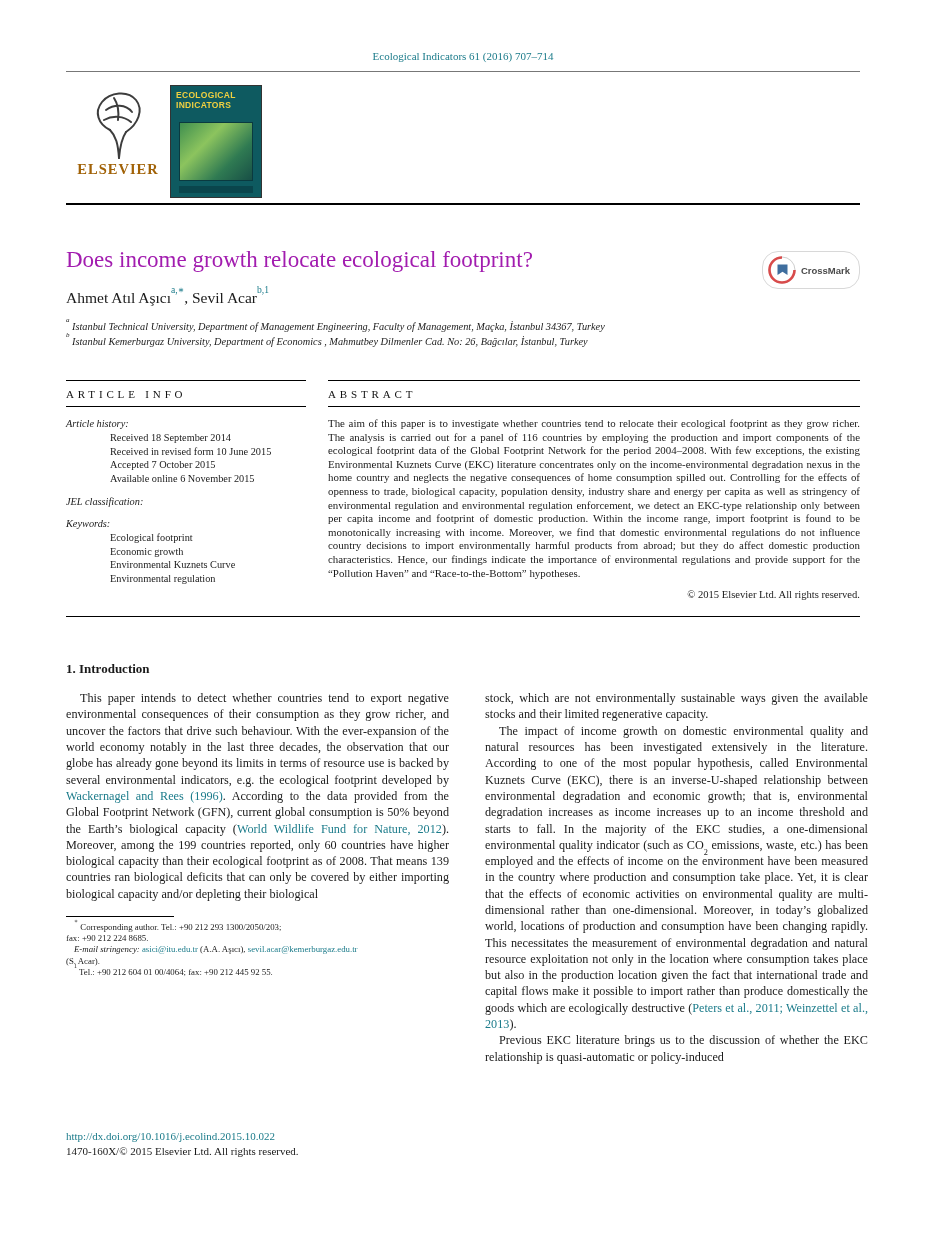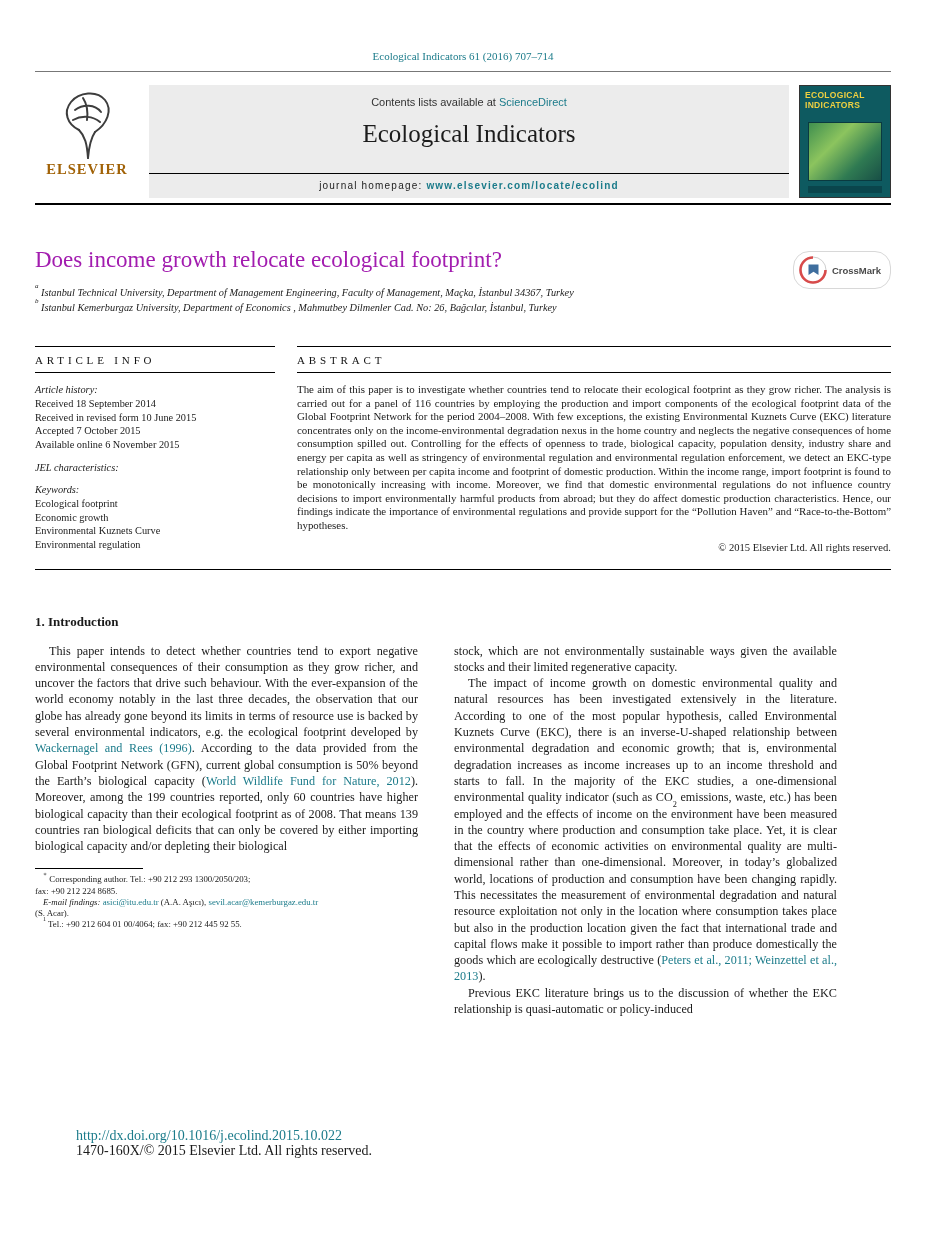--- a/index.html
+++ b/index.html
@@ -1,19 +1,19 @@
 <!DOCTYPE html>
 <html><head>
 <meta charset="utf-8">
 <style>
   * { margin:0; padding:0; box-sizing:border-box; }
   html,body { background:#ffffff; }
   .page { position:relative; width:926px; height:1234px; margin:0 auto; background:#fff;
           font-family:"Liberation Serif","DejaVu Serif",serif; color:#1a1a1a; overflow:hidden; }
-  .inner { padding:0 35px; }
+  .inner { padding:0 66px; }
 
   a.link { color:#1b7b8a; text-decoration:none; cursor:pointer; }
   .teal { color:#1b7b8a; }
 
   sup { font-size:68%; position:relative; top:-0.45em; line-height:0; }
   sub { font-size:68%; position:relative; top:0.28em; line-height:0; }
 
   
   .citation { margin-top:50px; text-align:center; font-size:11px; color:#1b7b8a; }
   .rule-thin { margin-top:9px; border-top:1px solid #777; }
@@ -51,41 +51,41 @@
                border:1px solid #d8d8d8; border-radius:16px; padding:4px 9px 4px 5px; background:#fff; }
   .cm-label { font-family:"Liberation Sans",sans-serif; font-size:9.5px; font-weight:bold; color:#4a4a4a; }
 
   
   .infoblock { display:flex; margin-top:31px; border-bottom:1px solid #000; padding-bottom:16px; }
   .info-col { width:240px; flex:none; }
   .abs-col { flex:1; margin-left:22px; }
   .colrule { border-top:1px solid #000; }
   .blockheading { font-size:11px; letter-spacing:0.35em; text-transform:uppercase; padding:7px 0 6px; color:#111; }
   .info-label { font-style:italic; font-size:10.3px; margin-top:11px; margin-bottom:2px; }
-  .info-item { font-size:10.3px; line-height:13.5px; }
+  .info-item { font-size:10.3px; line-height:13.5px;margin-left:44px; }
   .abs-text { margin-top:10px; font-size:10.9px; line-height:13.6px; text-align:justify; }
   .abs-copy { margin-top:9px; text-align:right; font-size:10.6px; }
 
   
   .intro { display:flex; gap:36px; margin-top:44px; }
   .col { width:383px; flex:none; }
   .col2pad { padding-top:29px; }
   h2.sec { font-size:13px; font-weight:bold; margin-bottom:13px; }
   .body-p { font-size:12.2px; line-height:16.3px; text-align:justify; }
   .body-p.indent { text-indent:14px; }
 
   
   .fnotes { margin-top:14px; }
   .fnote-rule { width:108px; border-top:1px solid #000; margin-bottom:5px; }
   .fnote { font-size:8.8px; line-height:11.2px; }
   .fnote.indent { text-indent:8px; }
   .fnote em { font-style:italic; }
 
   
-  .bottom { position:absolute; left:76px; bottom:76px; font-size:14px; line-height:14.5px; }
+  .bottom { position:absolute; left:66px; bottom:76px; font-size:11px; line-height:14.5px; }
 </style>
 </head>
 <body>
 
 <div class="page">
   <div class="inner">
 
     <div class="citation teal">Ecological Indicators 61 (2016) 707–714</div>
     <div class="rule-thin"></div>
 
@@ -97,68 +97,60 @@
             <path d="M33 72 C34 60 36 52 40 46"></path>
             <path d="M24 44 C12 38 8 26 16 16 C24 6 42 4 50 14 C58 24 52 38 40 46"></path>
             <path d="M20 24 C28 18 40 18 46 26"></path>
             <path d="M18 34 C27 29 38 30 45 36"></path>
             <path d="M28 12 C32 18 33 26 32 34"></path>
           </g>
         </svg>
         <div class="els-word">ELSEVIER</div>
       </div>
 
-      <div class="graybox">
-        <div class="contents-line">
-          <span>Contents lists available at </span><a class="link sd">ScienceDirect</a>
-        </div>
-        <div class="jtitle">Ecological Indicators</div>
-        <div class="homebar">
-          <span>journal homepage: </span><a class="link homeurl">www.elsevier.com/locate/ecolind</a>
-        </div>
-      </div>
 
       <div class="cover">
         <div class="cover-title">ECOLOGICAL INDICATORS</div>
         <div class="cover-img"></div>
         <div class="cover-foot"></div>
       </div>
     </div>
 
     <div class="rule-thick"></div>
 
     <div class="titleblock">
       <h1 class="title">Does income growth relocate ecological footprint?</h1>
       <div class="crossmark">
         <svg width="28" height="28" viewBox="0 0 28 28">
           <circle cx="14" cy="14" r="13" fill="#ffffff" stroke="#cfcfcf"></circle>
           <path d="M14 1.5 A12.5 12.5 0 1 0 26.5 14" fill="none" stroke="#d84b4b" stroke-width="2.6"></path>
           <path d="M9.5 8.5 h10 v10.5 l-5 -3.2 -5 3.2 z" fill="#3f6e9e"></path>
         </svg>
         <span class="cm-label">CrossMark</span>
       </div>
+      <div class="authors">Ahmet Atıl Aşıcı<sup>a,∗</sup>, Sevil Acar<sup>b,1</sup></div>
       <div class="affils">
           <p class="affil"><sup>a</sup> Istanbul Technical University, Department of Management Engineering, Faculty of Management, Maçka, İstanbul 34367, Turkey</p>
           <p class="affil"><sup>b</sup> Istanbul Kemerburgaz University, Department of Economics , Mahmutbey Dilmenler Cad. No: 26, Bağcılar, İstanbul, Turkey</p>
         </div>
     </div>
 
     <div class="infoblock">
       <div class="info-col">
         <div class="colrule"></div>
         <div class="blockheading">article info</div>
         <div class="colrule"></div>
         <div class="info-label">Article history:</div>
         <div>
             <div class="info-item">Received 18 September 2014</div>
             <div class="info-item">Received in revised form 10 June 2015</div>
             <div class="info-item">Accepted 7 October 2015</div>
             <div class="info-item">Available online 6 November 2015</div>
           </div>
-        <div class="info-label">JEL characteristics:</div>
+        <div class="info-label">JEL classification:</div>
         <div class="info-label">Keywords:</div>
         <div>
             <div class="info-item">Ecological footprint</div>
             <div class="info-item">Economic growth</div>
             <div class="info-item">Environmental Kuznets Curve</div>
             <div class="info-item">Environmental regulation</div>
           </div>
       </div>
       <div class="abs-col">
         <div class="colrule"></div>
@@ -173,21 +165,21 @@
       <div class="col">
         <h2 class="sec">1. Introduction</h2>
         <div>
             <p class="body-p indent">This paper intends to detect whether countries tend to export negative environmental consequences of their consumption as they grow richer, and uncover the factors that drive such behaviour. With the ever-expansion of the world economy notably in the last three decades, the observation that our globe has already gone beyond its limits in terms of resource use is backed by several environmental indicators, e.g. the ecological footprint developed by <a class="link">Wackernagel and Rees (1996)</a>. According to the data provided from the Global Footprint Network (GFN), current global consumption is 50% beyond the Earth’s biological capacity (<a class="link">World Wildlife Fund for Nature, 2012</a>). Moreover, among the 199 countries reported, only 60 countries have higher biological capacity than their ecological footprint as of 2008. That means 139 countries ran biological deficits that can only be covered by either importing biological capacity and/or depleting their biological</p>
           </div>
         <div class="fnotes">
           <div class="fnote-rule"></div>
           <div>
               <p class="fnote indent"><sup>∗</sup> Corresponding author. Tel.: +90 212 293 1300/2050/203;</p>
               <p class="fnote">fax: +90 212 224 8685.</p>
-              <p class="fnote indent"><em>E-mail findings: </em><a class="link">asici@itu.edu.tr</a> (A.A. Aşıcı), <a class="link">sevil.acar@kemerburgaz.edu.tr</a></p>
+              <p class="fnote indent"><em>E-mail stringency: </em><a class="link">asici@itu.edu.tr</a> (A.A. Aşıcı), <a class="link">sevil.acar@kemerburgaz.edu.tr</a></p>
               <p class="fnote">(S. Acar).</p>
               <p class="fnote indent"><sup>1</sup> Tel.: +90 212 604 01 00/4064; fax: +90 212 445 92 55.</p>
             </div>
         </div>
       </div>
       <div class="col col2pad">
         <div>
             <p class="body-p">stock, which are not environmentally sustainable ways given the available stocks and their limited regenerative capacity.</p>
             <p class="body-p indent">The impact of income growth on domestic environmental quality and natural resources has been investigated extensively in the literature. According to one of the most popular hypothesis, called Environmental Kuznets Curve (EKC), there is an inverse-U-shaped relationship between environmental degradation and economic growth; that is, environmental degradation increases as income increases up to an income threshold and starts to fall. In the majority of the EKC studies, a one-dimensional environmental quality indicator (such as CO<sub>2</sub> emissions, waste, etc.) has been employed and the effects of income on the environment have been measured in the country where production and consumption take place. Yet, it is clear that the effects of economic activities on environmental quality are multi-dimensional rather than one-dimensional. Moreover, in today’s globalized world, locations of production and consumption have been changing rapidly. This necessitates the measurement of environmental degradation and natural resource exploitation not only in the location where consumption takes place but also in the production location given the fact that international trade and capital flows make it possible to import rather than produce domestically the goods which are ecologically destructive (<a class="link">Peters et al., 2011; Weinzettel et al., 2013</a>).</p>
             <p class="body-p indent">Previous EKC literature brings us to the discussion of whether the EKC relationship is quasi-automatic or policy-induced</p>

